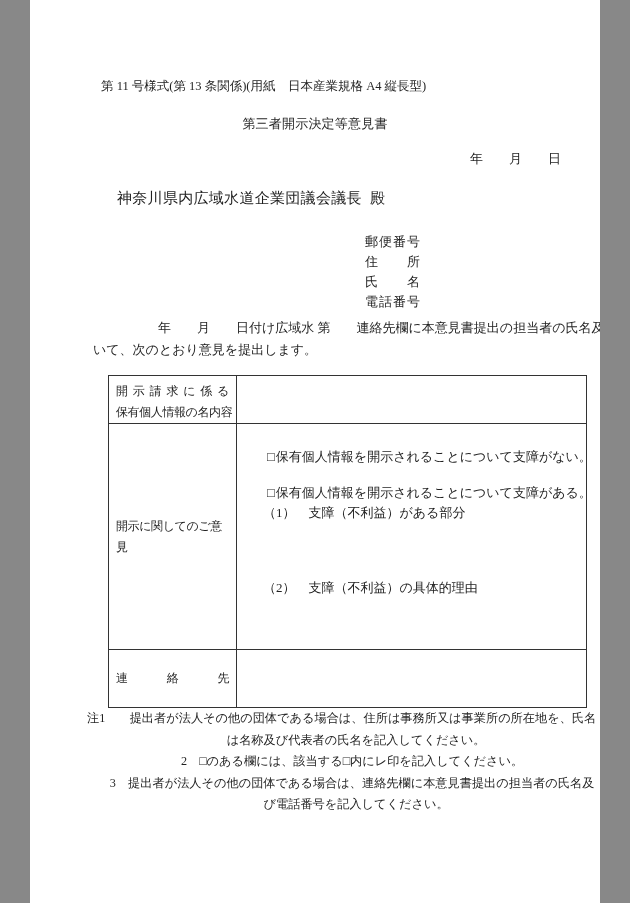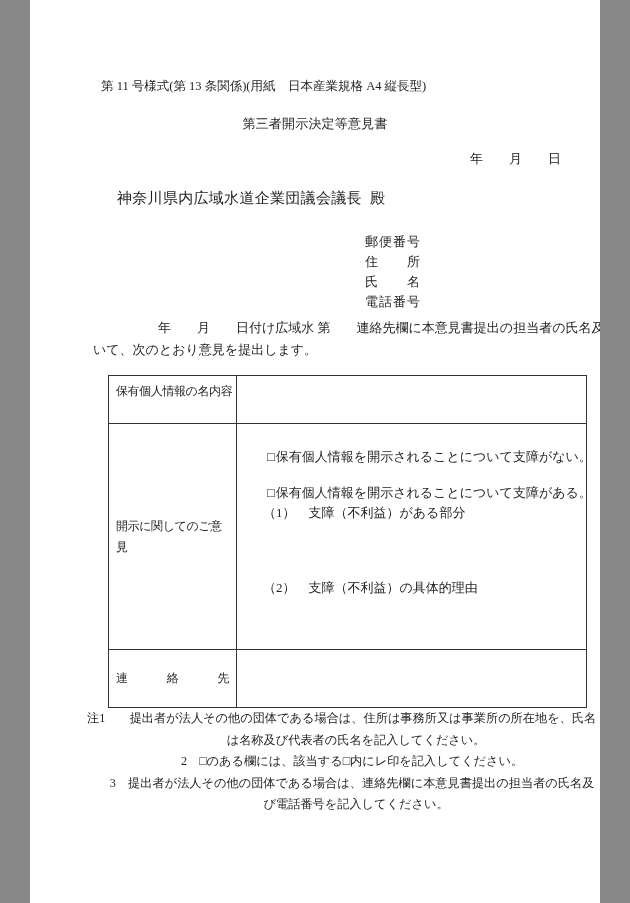--- a/index.html
+++ b/index.html
@@ -69,20 +69,21 @@
   </div>
 
   <div class="para">
     <div class="pre">　　　　　年　　月　　日付け広域水 第　　連絡先欄に本意見書提出の担当者の氏名及</div>
     <div class="pre">いて、次のとおり意見を提出します。</div>
   </div>
 
   <div class="tbl">
 
     <div class="cell b-r b-b label-cell">
+      <div class="just">開示請求に係る</div>
       <div class="pre">保有個人情報の名内容</div>
     </div>
     <div class="cell b-b"></div>
 
     <div class="cell b-r b-b label-cell vcenter">
       <span>開示に関してのご意見</span>
     </div>
     <div class="cell b-b opinion-cell">
       <div class="opt-line opt1">
         <span class="cbox">□</span><span>保有個人情報を開示されることについて支障がない。</span>

